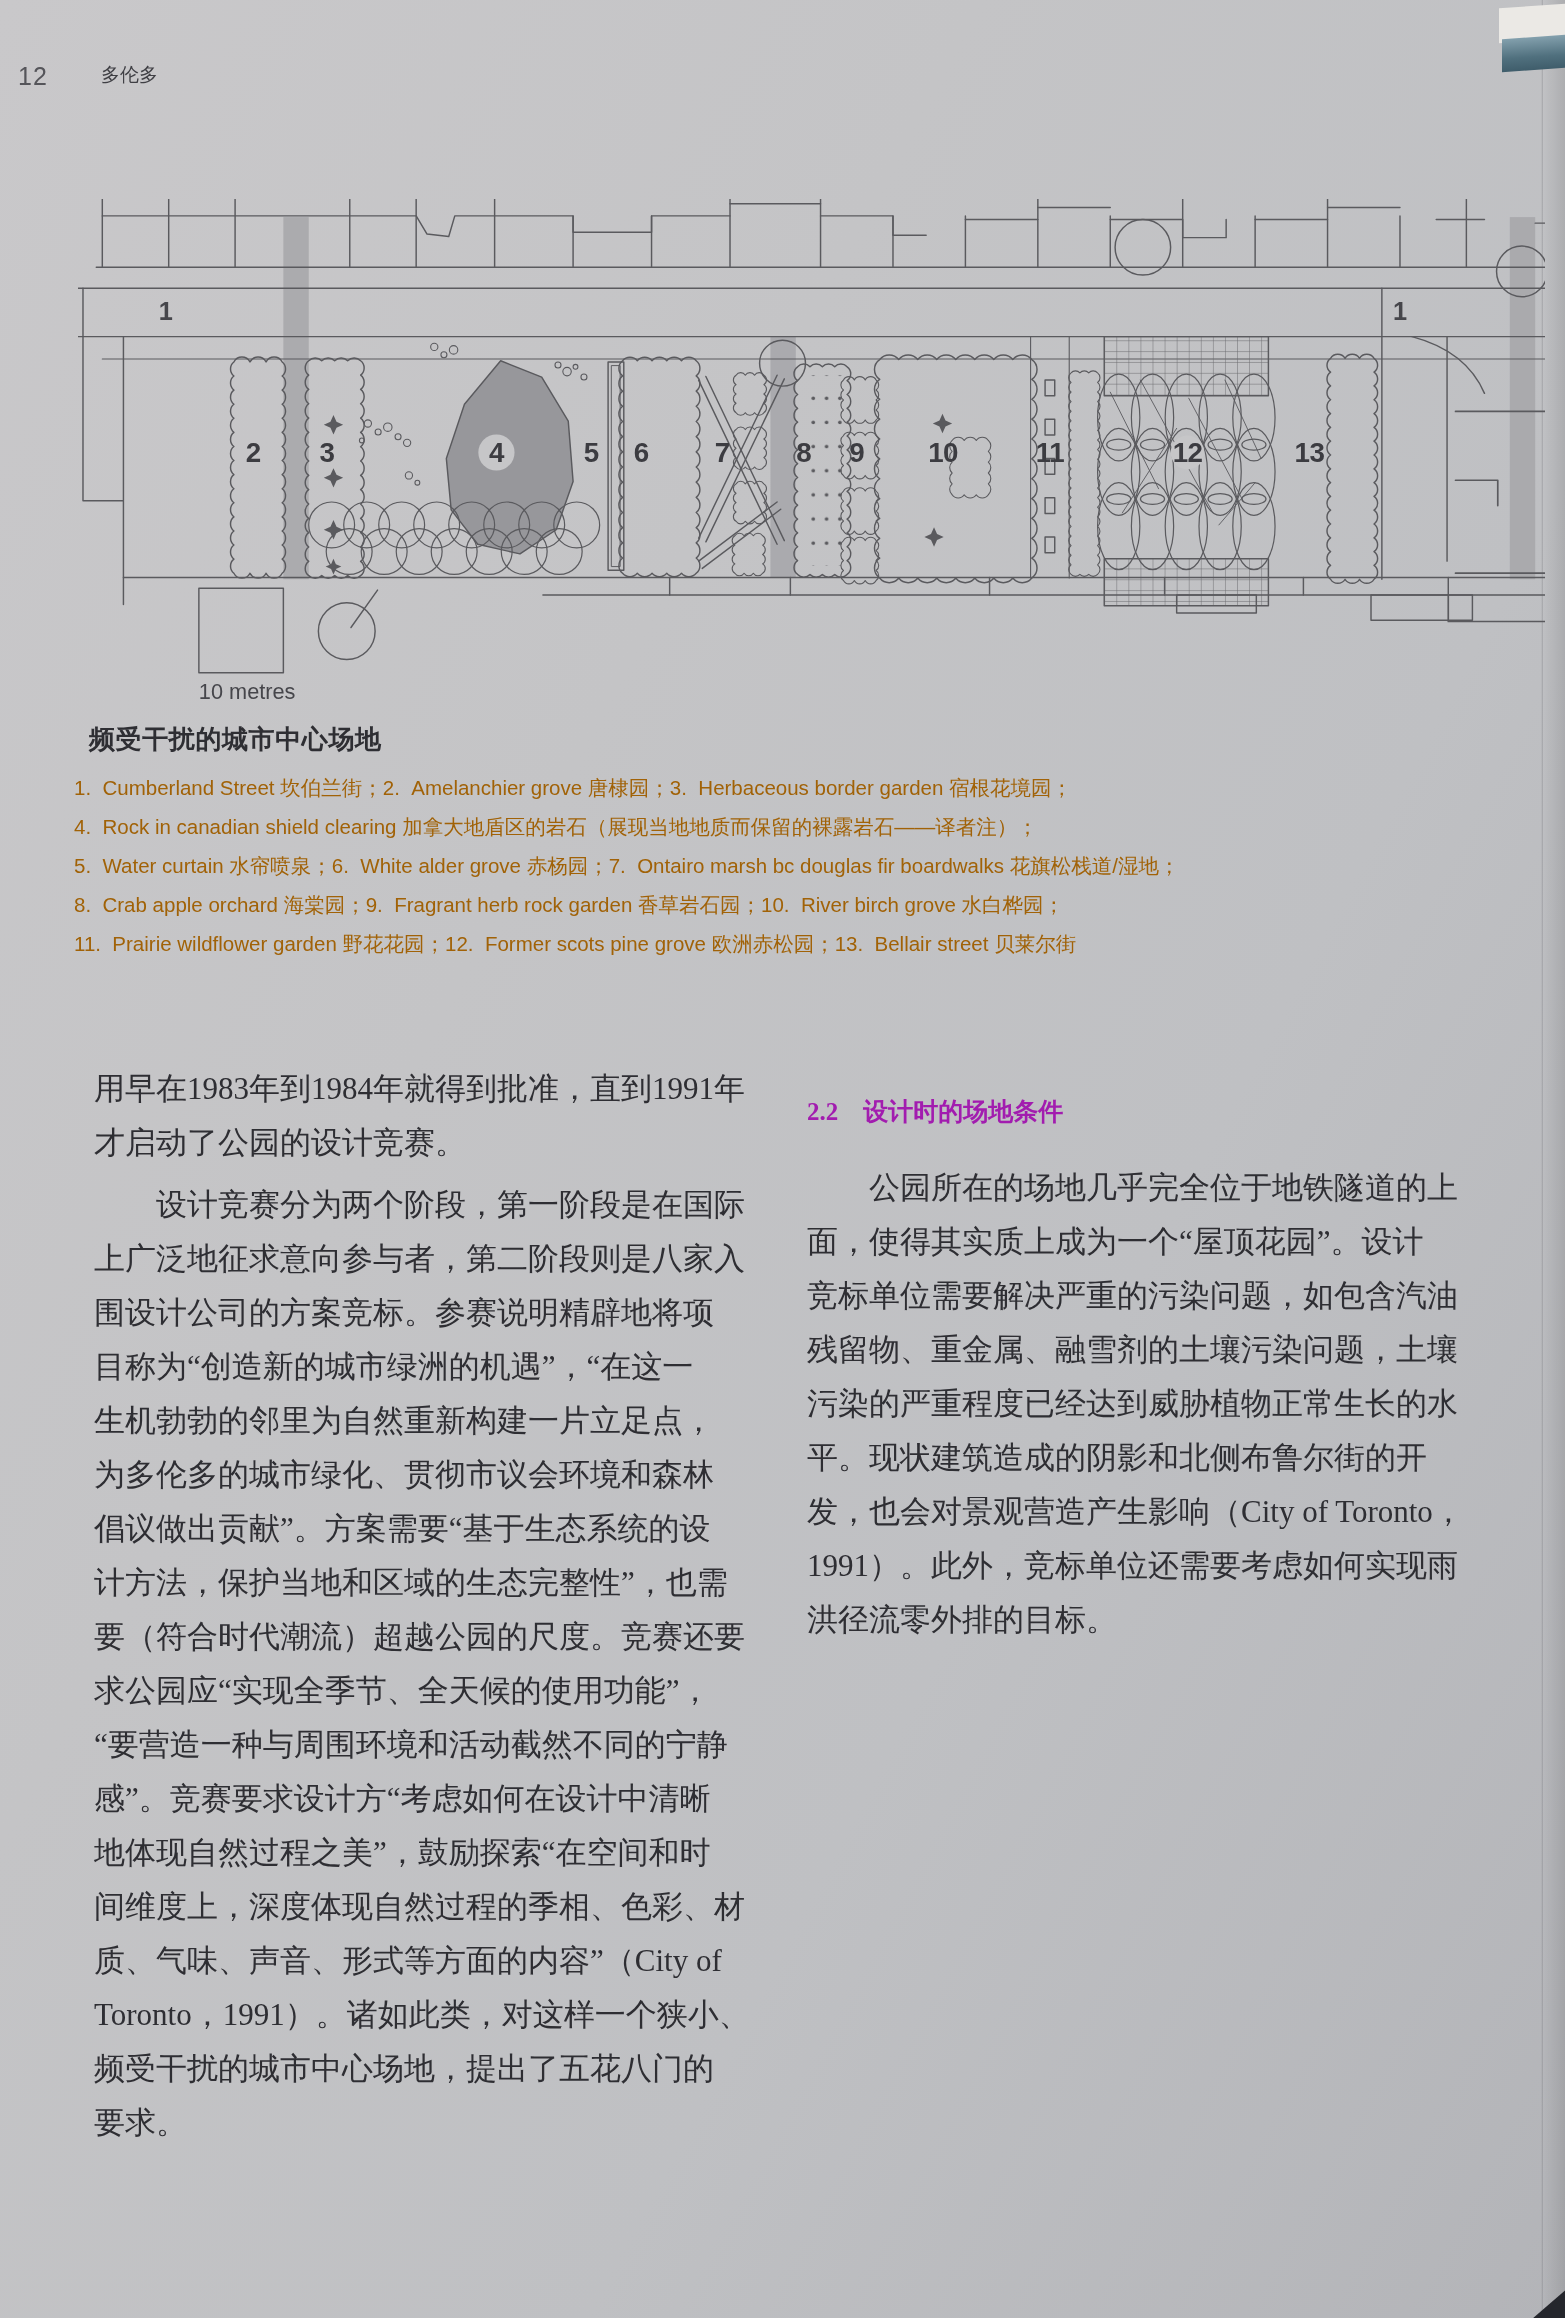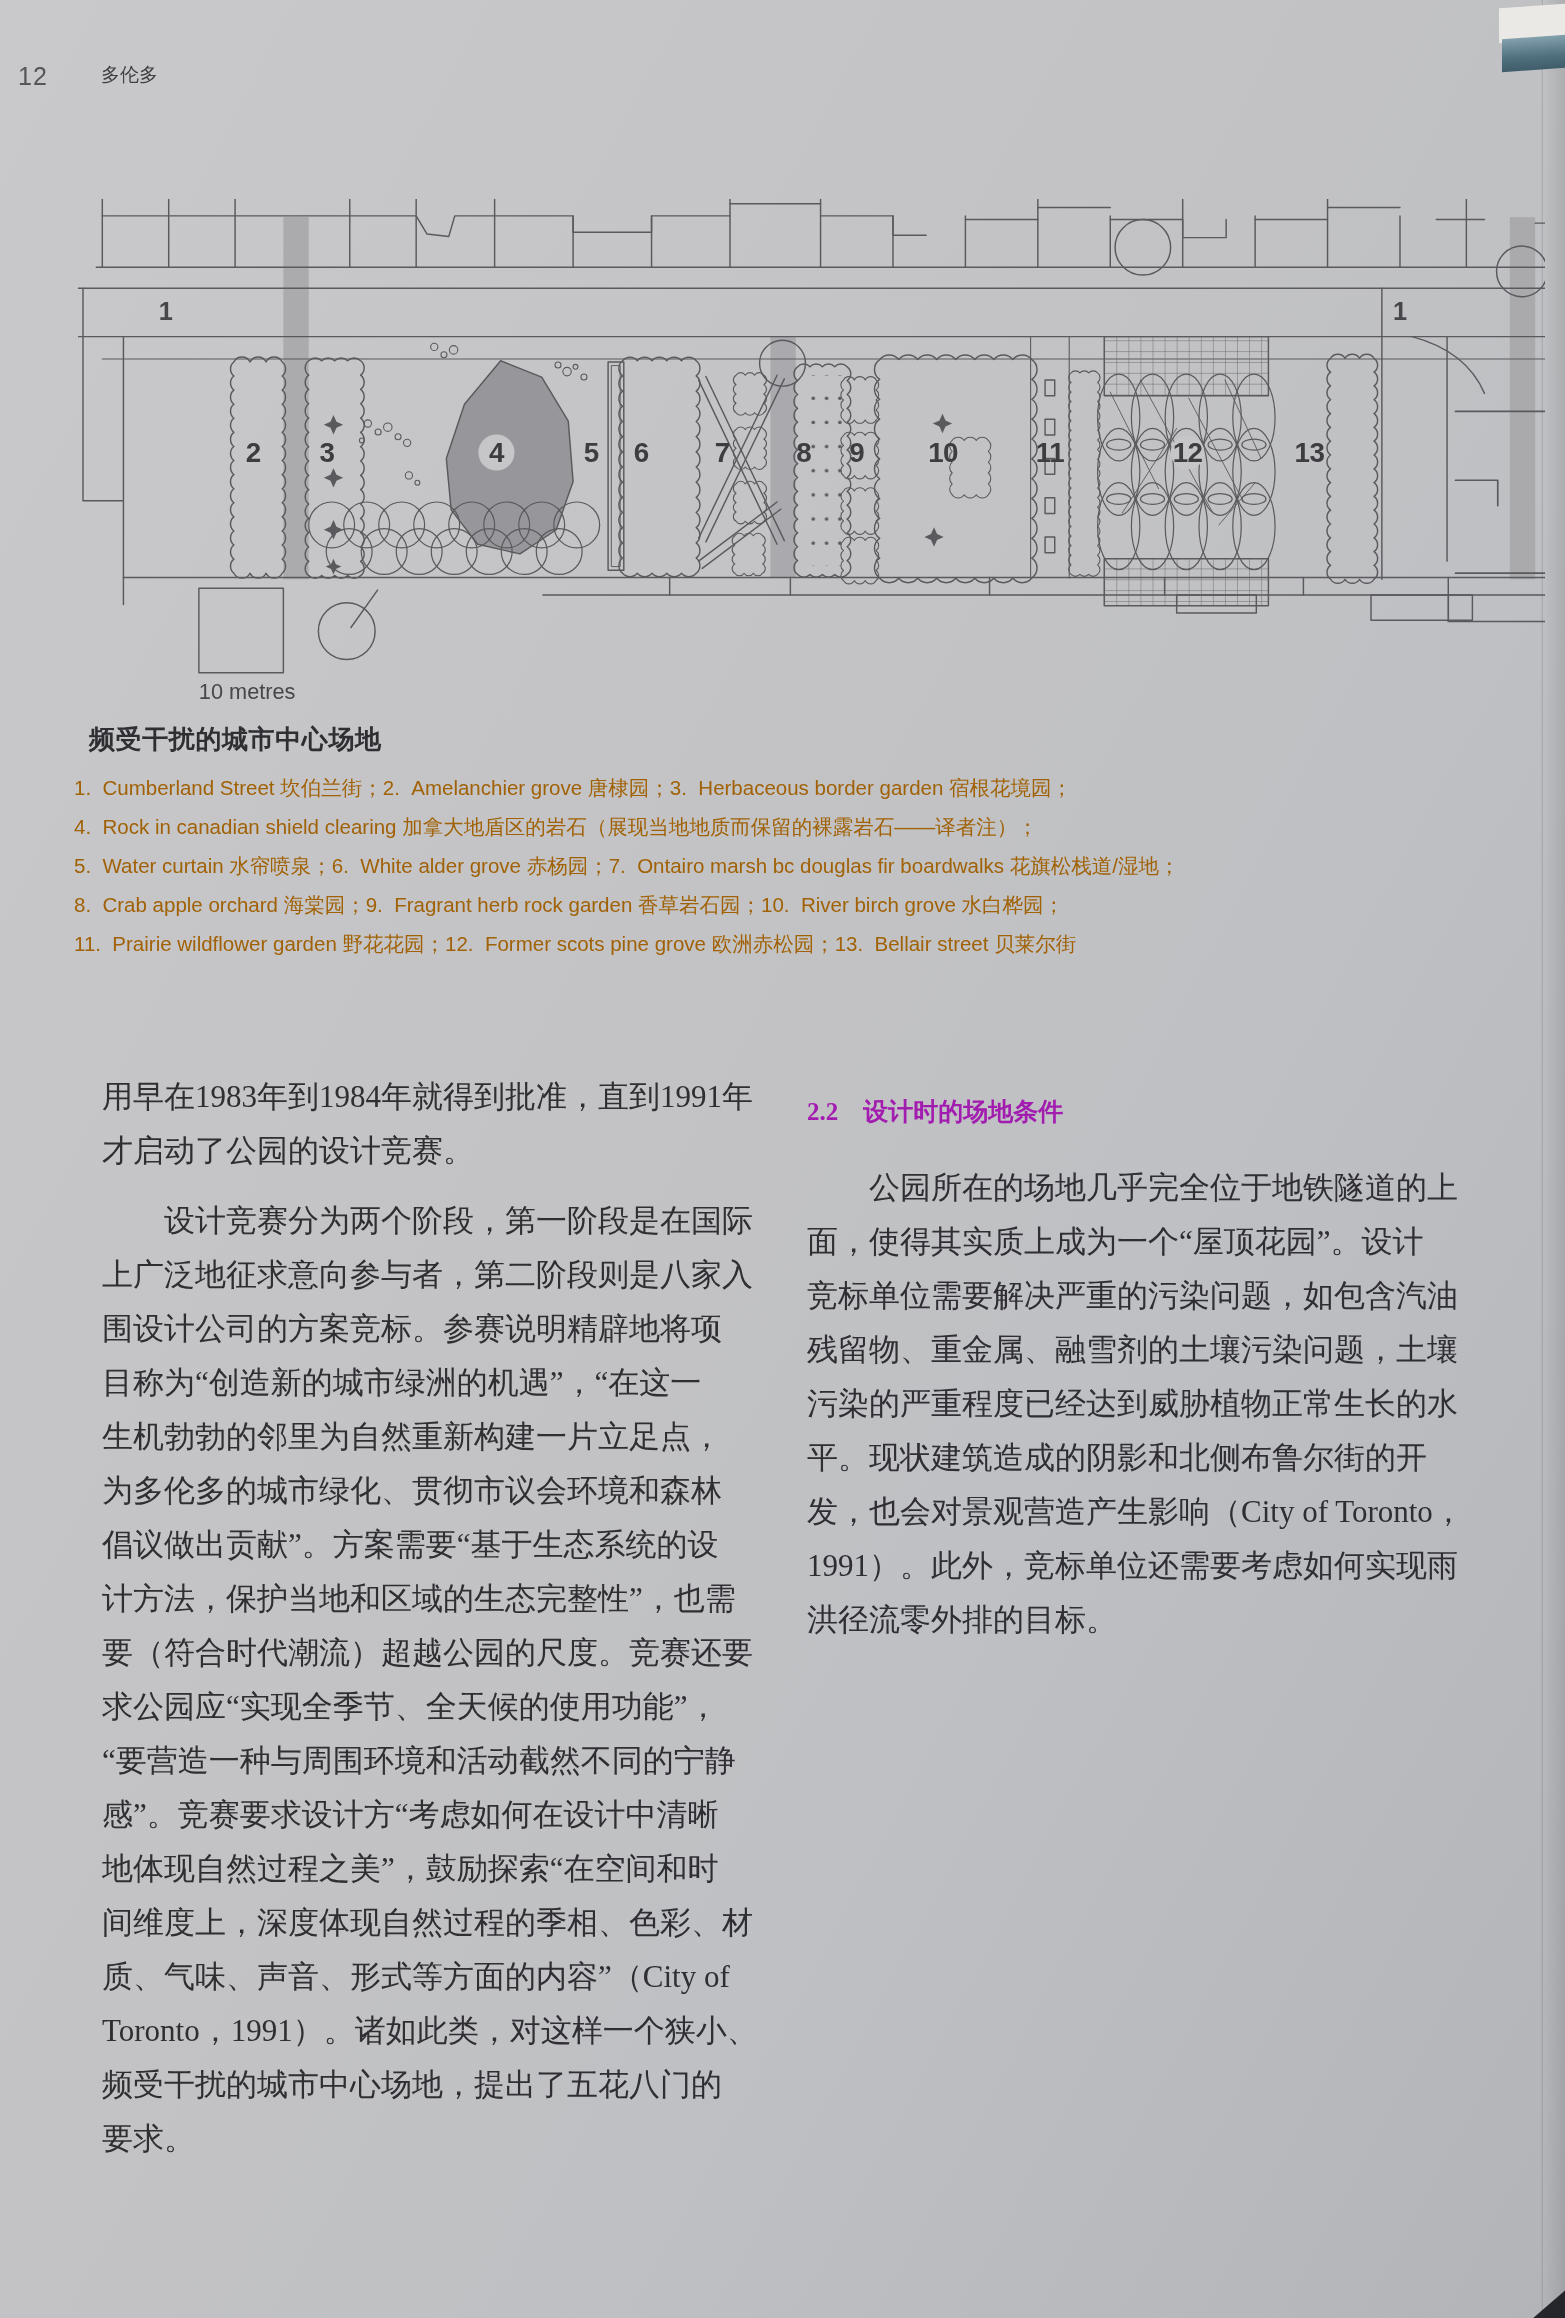--- a/index.html
+++ b/index.html
@@ -21,21 +21,21 @@
   .pscale{font-family:"Liberation Sans",sans-serif;font-size:36px;fill:#46464b;text-anchor:start;}
 
   
   .fig-caption{position:absolute;left:89px;top:722px;font-size:26px;font-weight:bold;color:#2e2e33;letter-spacing:0.6px;}
   .fig-legend{position:absolute;left:74px;top:768px;width:1401px;font-size:20.5px;line-height:39px;color:#a16207;white-space:pre-wrap;}
 
   
   .col{position:absolute;top:1054px;font-family:"Liberation Serif","DejaVu Serif",serif;font-size:31px;line-height:54px;color:#2e2e33;}
   .col-left{left:86px;width:708px;}
   .col-right{left:807px;width:699px;}
-  .para{white-space:pre-line;margin:16px;text-align:justify;text-justify:inter-ideograph;}
+  .para{white-space:pre-line;margin:8px;text-align:justify;text-justify:inter-ideograph;}
   .sec-heading{font-size:25px;font-weight:600;color:#a21caf;line-height:54px;white-space:pre-wrap;}
   .col-right .sec-heading.first{margin:31px 0 22px 0;}
   .col-right .sec-heading.second{margin:39px 0 22px 0;}
   .col-right .para{margin:0;}
 
   
   .corner-notch-white{position:absolute;top:6px;right:0;width:66px;height:35px;background:#ebe9e5;transform:skewY(-4deg);}
   .corner-notch-teal{position:absolute;top:37px;right:0;width:63px;height:33px;background:linear-gradient(180deg,var(--photo_teal_light,#83a0ad),#50707e 60%,var(--photo_teal_dark,#3f5d6b));transform:skewY(-4deg);}
   .page-edge{position:absolute;top:0;right:22px;width:2.4px;height:100%;background:linear-gradient(90deg,rgba(255,255,255,0),rgba(90,90,96,.28));}
   .right-shade{position:absolute;top:0;right:0;width:22px;height:100%;background:linear-gradient(90deg,rgba(0,0,0,0),rgba(0,0,0,.10));}

